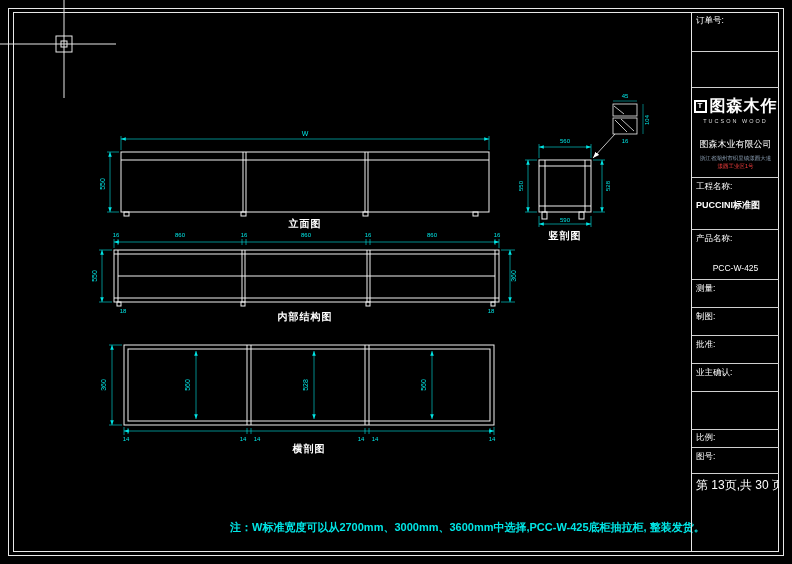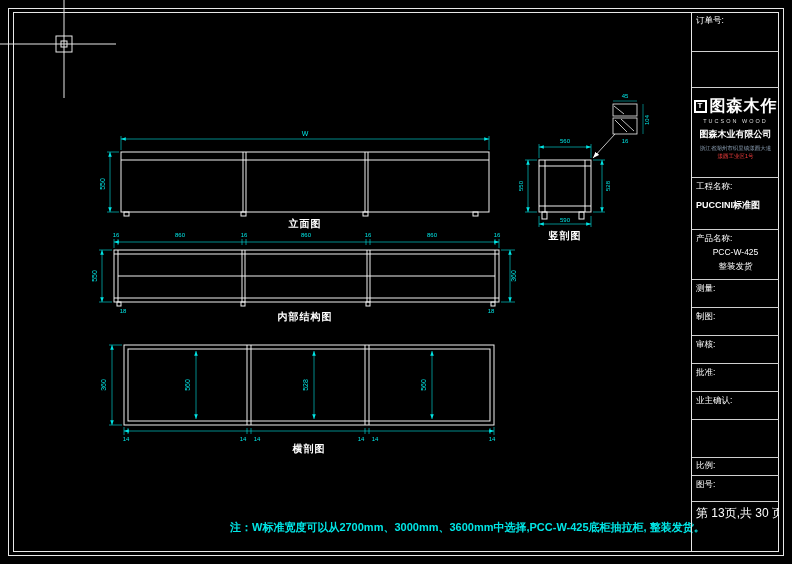--- a/index.html
+++ b/index.html
@@ -24,25 +24,25 @@
   .h-product{height:50px}
   .h-field{height:28px}
   .h-blank2{height:38px}
   .h-scale{height:18px;padding-top:2px}
   .h-dno{height:26px}
   .h-page{flex:1 1 auto;font-size:12px;text-align:center;padding-top:4px;white-space:nowrap}
   .logo-line{display:flex;align-items:center;justify-content:center;gap:3px;margin-top:6px}
   .logo-box{width:13px;height:13px;border:2px solid #fff;color:#fff;font-size:8px;font-weight:bold;display:flex;align-items:center;justify-content:center;flex:0 0 auto}
   .logo-name{font-size:16px;font-weight:bold;letter-spacing:1px;white-space:nowrap}
   .logo-sub{font-size:5.5px;letter-spacing:2px;color:#dddddd;margin-top:1px}
-  .company{font-size:9px;font-weight:bold;margin-top:4px;white-space:nowrap}
+  .company{font-size:9px;font-weight:normal;margin-top:14px;white-space:nowrap}
   .addr1{font-size:5.5px;color:#8fa3b8;margin-top:4px}
   .addr2{font-size:5.5px;color:#ff4040;margin-top:1px}
   .proj-value{text-align:left;font-weight:bold;font-size:9px;margin-top:8px;white-space:nowrap}
-  .prod-line{text-align:center;font-size:8.5px;margin-top:3px;white-space:nowrap}
+  .prod-line{text-align:center;font-size:8.5px;margin-top:19px;white-space:nowrap}
   .note{position:absolute;left:230px;top:520px;color:#00e5e5;font-size:11px;font-weight:bold;white-space:nowrap}
 </style>
 </head>
 <body>
 
 <div class="page">
 
   <div class="border-outer"></div>
   <div class="border-inner"></div>
 
@@ -208,23 +208,20 @@
       <div class="prod-line">PCC-W-425</div>
       <div class="prod-line">整装发货</div>
     </div>
     <div class="tb-cell h-field">
       <span>测量:</span>
     </div>
     <div class="tb-cell h-field">
       <span>制图:</span>
     </div>
     <div class="tb-cell h-field">
-      <span>审核:</span>
-    </div>
-    <div class="tb-cell h-field">
       <span>批准:</span>
     </div>
     <div class="tb-cell h-field">
       <span>业主确认:</span>
     </div>
     <div class="tb-cell h-blank2"></div>
     <div class="tb-cell h-scale">
       <span>比例:</span>
     </div>
     <div class="tb-cell h-dno">

